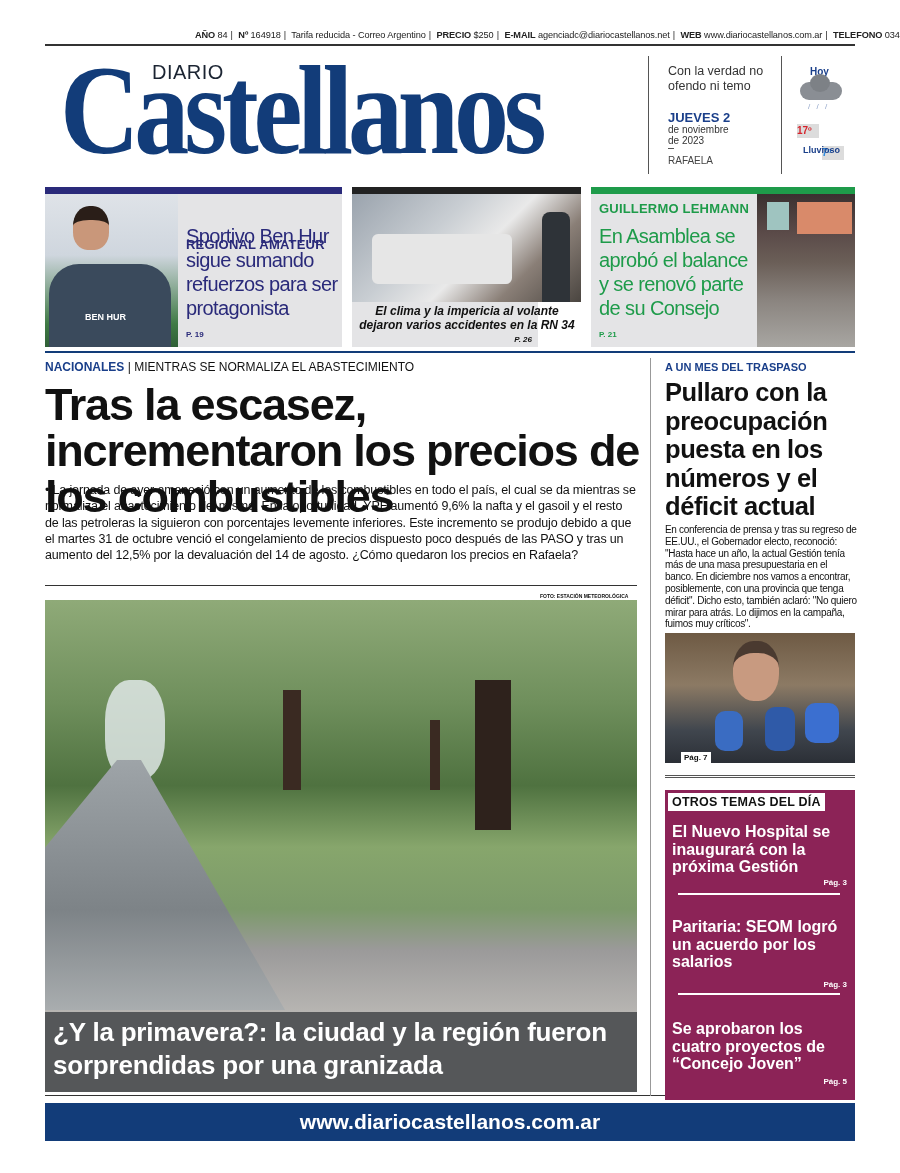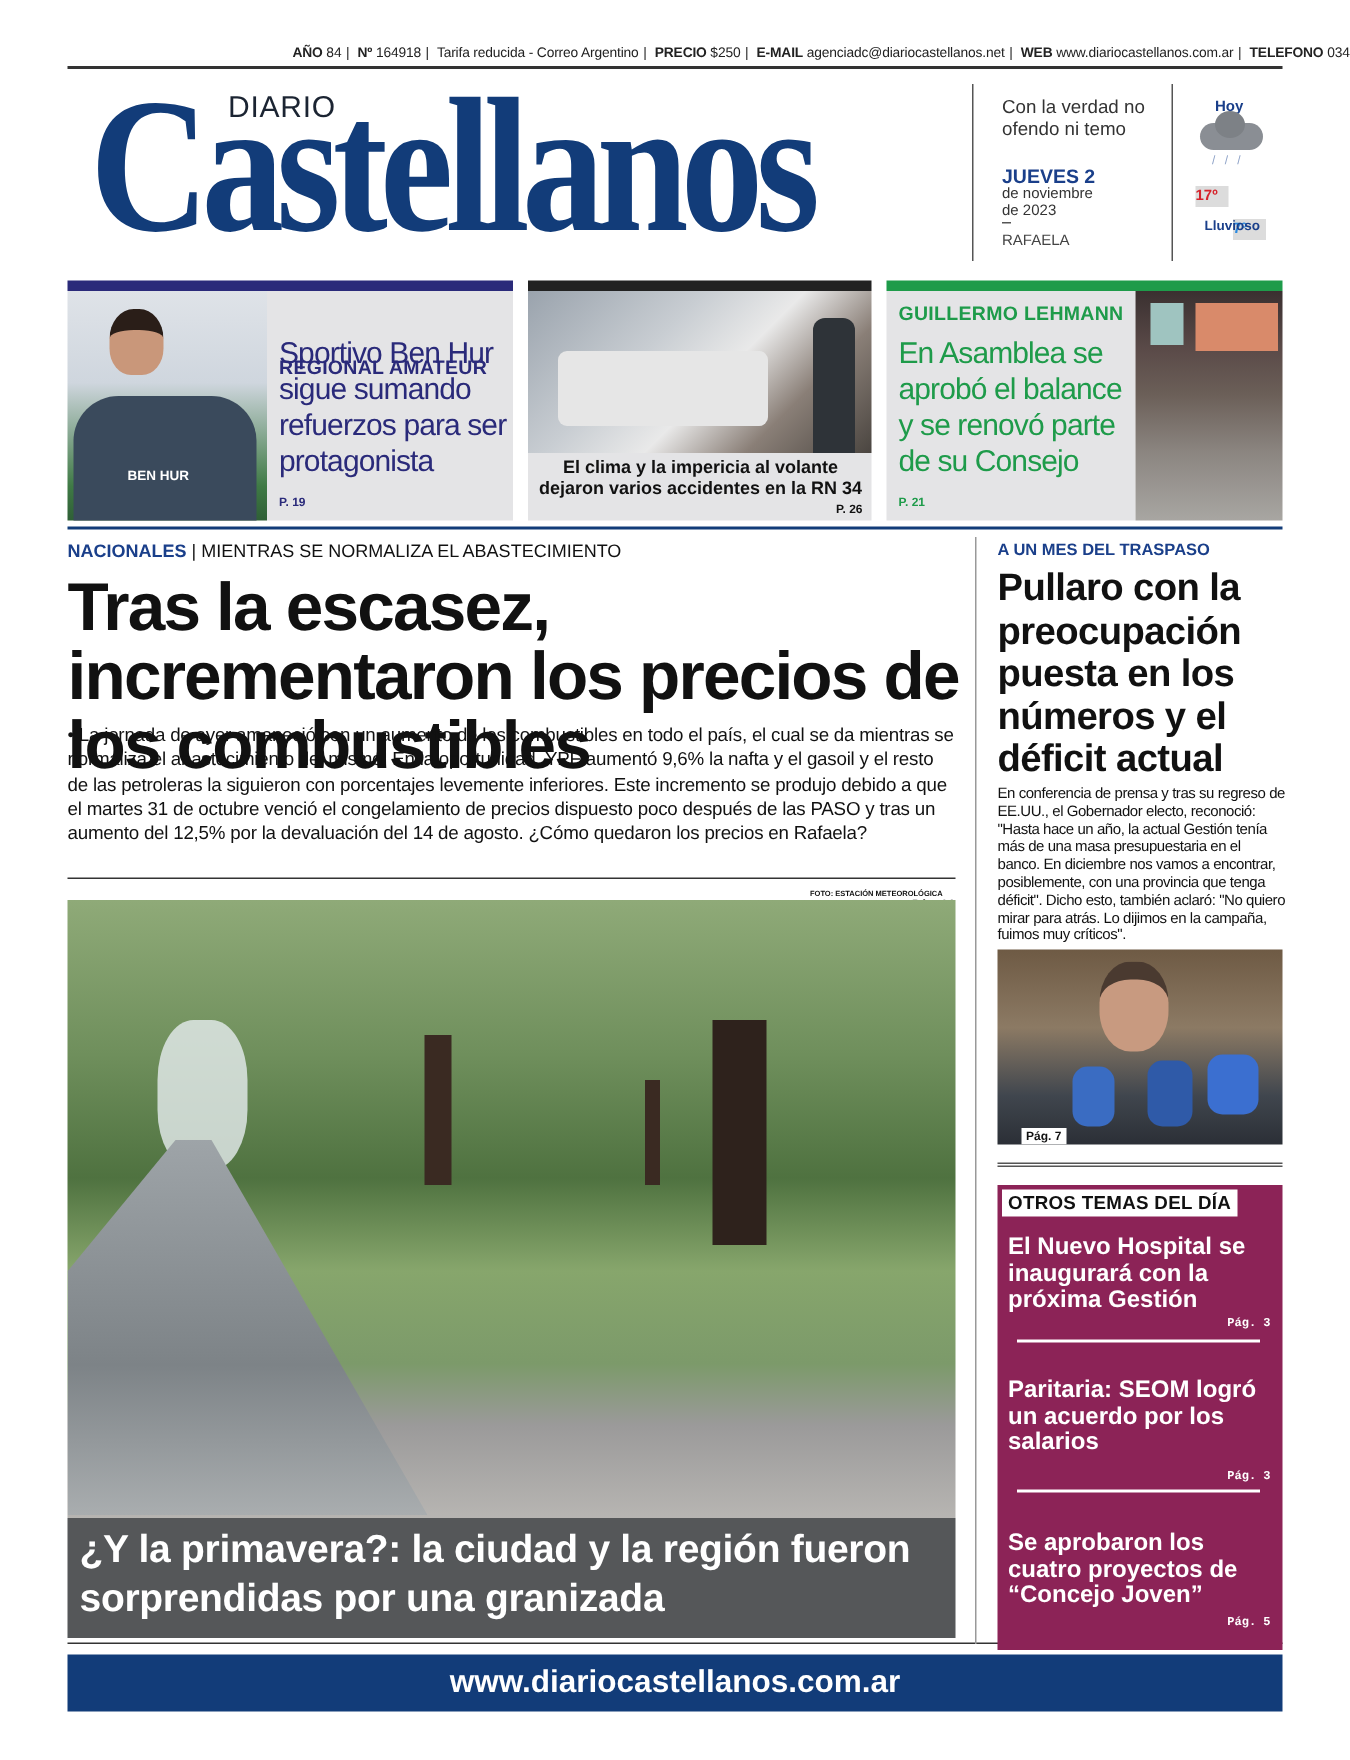--- a/index.html
+++ b/index.html
@@ -40,21 +40,21 @@
   .headline { left: 45px; top: 382px; width: 600px; font-size: 45px; font-weight: 700; line-height: 46px; color: #111; letter-spacing: -1.2px; }
   .lede { left: 45px; top: 482px; width: 592px; font-size: 12.5px; line-height: 16.3px; color: #111; letter-spacing: -0.15px; }
   .pag { font-size: 8px; font-weight: 700; margin-top: 32px; }
   
   .rk { left: 665px; top: 361px; font-size: 11px; font-weight: 700; color: #1a3f8a; }
   .rh { left: 665px; top: 378px; width: 195px; font-size: 25.5px; font-weight: 700; line-height: 28.5px; color: #111; letter-spacing: -0.4px; }
   .rt { left: 665px; top: 524px; width: 192px; font-size: 10px; line-height: 11.8px; color: #111; letter-spacing: -0.3px; }
   .otros { left: 665px; top: 790px; width: 190px; height: 310px; background: #8c2357; }
   .otros-label { position: absolute; left: 3px; top: 3px; background: #fff; color: #111; font-size: 12.5px; font-weight: 700; padding: 2px 4px; letter-spacing: 0.2px; }
   .otem { position: absolute; left: 7px; width: 180px; color: #fff; font-size: 16px; font-weight: 700; line-height: 17.5px; }
-  .opg { position: absolute; right: 8px; color: #fff; font-size: 8px; font-weight: 700; font-family: Liberation Mono, monospace; }
+  .opg { position: absolute; right: 8px; color: #fff; font-size: 8px; font-weight: 700; }
   .oline { position: absolute; left: 13px; width: 162px; height: 2px; background: #fff; }
   .footer { left: 45px; top: 1103px; width: 810px; height: 38px; background: #123c79; color: #fff; font-size: 21px; font-weight: 700; text-align: center; line-height: 38px; }
 </style>
 </head>
 <body>
 
 <div class="abs topbar">
   <b>AÑO</b> <span>84</span><span class="sep">|</span>
   <b>Nº</b> <span>164918</span><span class="sep">|</span>
   <span>Tarifa reducida - Correo Argentino</span><span class="sep">|</span>
@@ -94,21 +94,21 @@
   <div class="kicker" style="position:absolute; left:8px; top:7px; color:#2a2a7a;margin-top:36px;">REGIONAL AMATEUR</div>
   <div class="tt" style="position:absolute; left:8px; top:30px; width:155px; color:#2a2a7a; letter-spacing:-0.6px;">Sportivo Ben Hur sigue sumando refuerzos para ser protagonista</div>
   <div class="pg" style="position:absolute; left:8px; top:136px; color:#2a2a7a;">P. 19</div>
 </div>
 
 <div class="abs tbar" style="left:352px; width:229px; background:#222;"></div>
 <div class="abs photo" style="left:352px; top:194px; width:229px; height:108px; background:linear-gradient(135deg,#9aa3ad 0%,#c8cdd2 35%,#e9e9e9 55%,#8a7f77 75%,#4a4540 100%);">
   <div style="position:absolute; left:20px; top:40px; width:140px; height:50px; background:#e6e6e6; border-radius:6px;"></div>
   <div style="position:absolute; left:190px; top:18px; width:28px; height:90px; background:#2e3338; border-radius:8px 8px 0 0;"></div>
 </div>
-<div class="abs teaser-bg" style="left:352px; top:302px; width:229px; height:45px;">
+<div class="abs teaser-bg" style="left:352px; top:302px; width:186px; height:45px;font-style:italic;">
   <div style="position:absolute; left:6px; top:2px; width:218px; text-align:center; font-size:12px; font-weight:700; line-height:14px; color:#111;">El clima y la impericia al volante dejaron varios accidentes en la RN 34</div>
   <div class="pg" style="position:absolute; right:6px; top:33px; color:#111;">P. 26</div>
 </div>
 
 <div class="abs tbar" style="left:591px; width:264px; background:#1e9b4a;"></div>
 <div class="abs teaser-bg" style="left:591px; top:194px; width:166px; height:153px;">
   <div class="kicker" style="position:absolute; left:8px; top:7px; color:#1e9b4a;">GUILLERMO LEHMANN</div>
   <div class="tt" style="position:absolute; left:8px; top:30px; width:158px; color:#1e9b4a; letter-spacing:-0.6px;">En Asamblea se aprobó el balance y se renovó parte de su Consejo</div>
   <div class="pg" style="position:absolute; left:8px; top:136px; color:#1e9b4a;">P. 21</div>
 </div>

